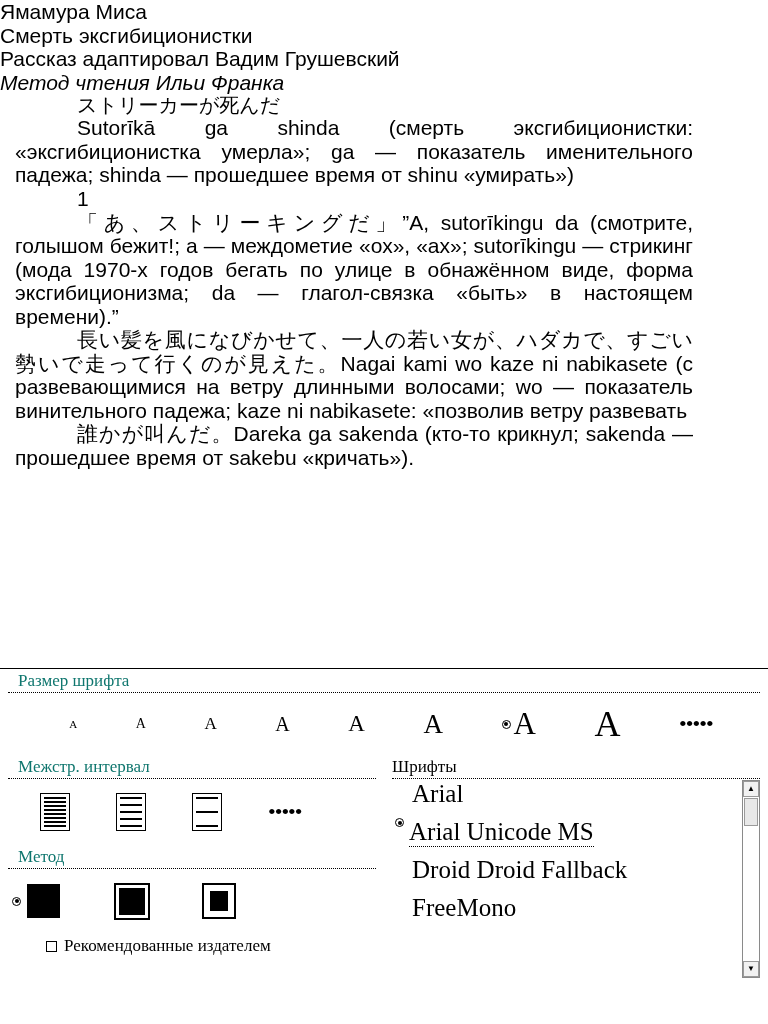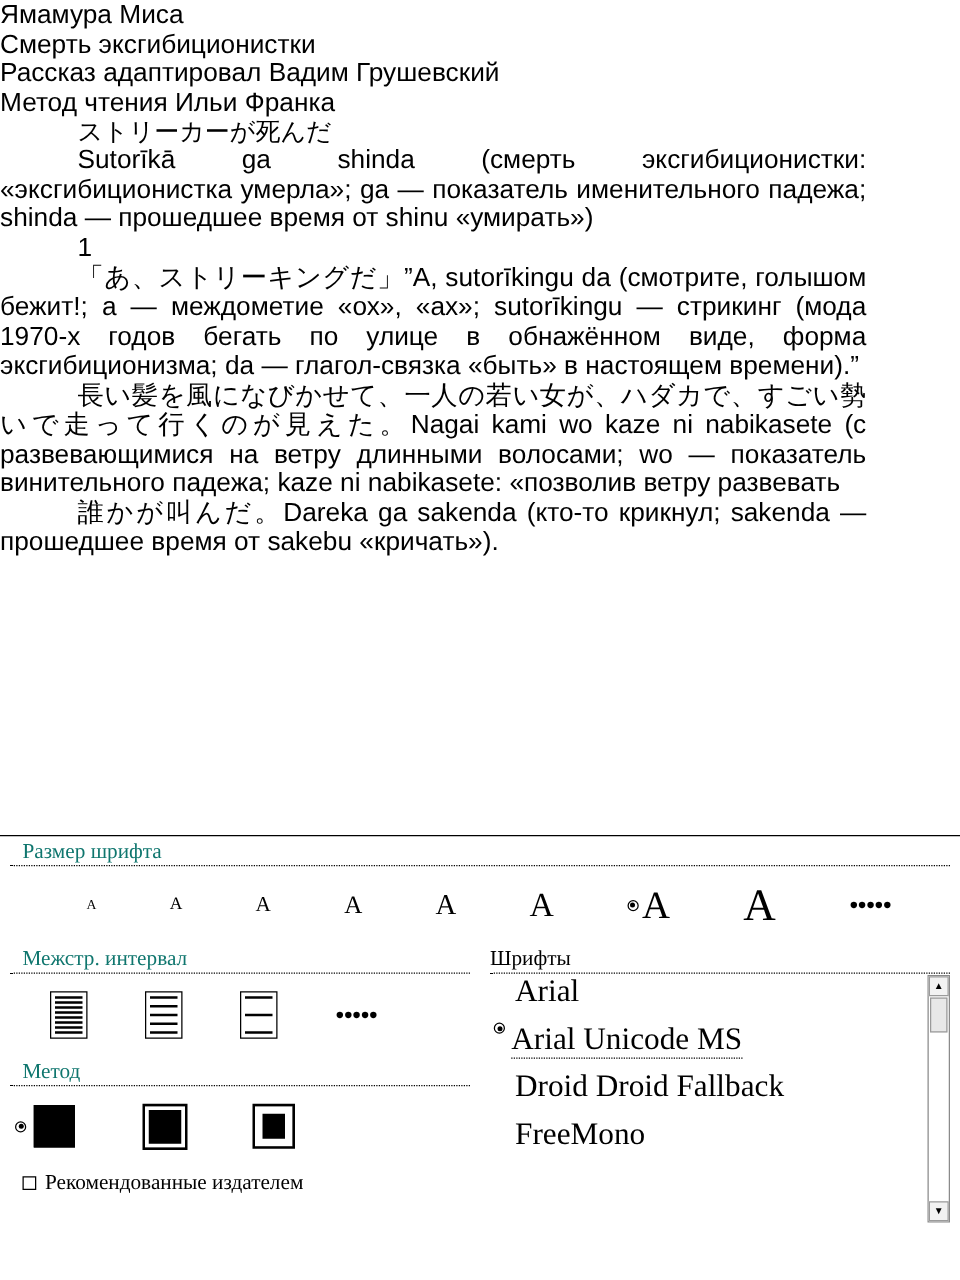--- a/index.html
+++ b/index.html
@@ -25,25 +25,27 @@
   }
   .para {
     font-size: 21px;
     line-height: 1.12;
     text-align: justify;
     margin: 0;
     padding: 0 2px 0 0;
   }
   .indent {
     text-indent: 62px;
+    margin-left: 15px;
   }
   .noindent {
     text-indent: 0;
   }
   .ital {
+    font-style: italic;
   }
   .jp {
     font-family: "DejaVu Sans", sans-serif;
     font-size: 20px;
   }
 
   
   #settings {
     position: absolute;
     left: 0;
@@ -173,20 +175,21 @@
     outline: 2px solid #000;
     width: 30px;
     height: 32px;
   }
   #publisher-row {
     display: flex;
     align-items: center;
     gap: 7px;
     padding-left: 18px;
     height: 26px;
+    margin-left: 28px;
   }
   .checkbox {
     width: 11px;
     height: 11px;
     border: 1px solid #000;
     box-sizing: border-box;
     display: inline-block;
   }
   .pub-label {
     font-family: "Liberation Serif", serif;

